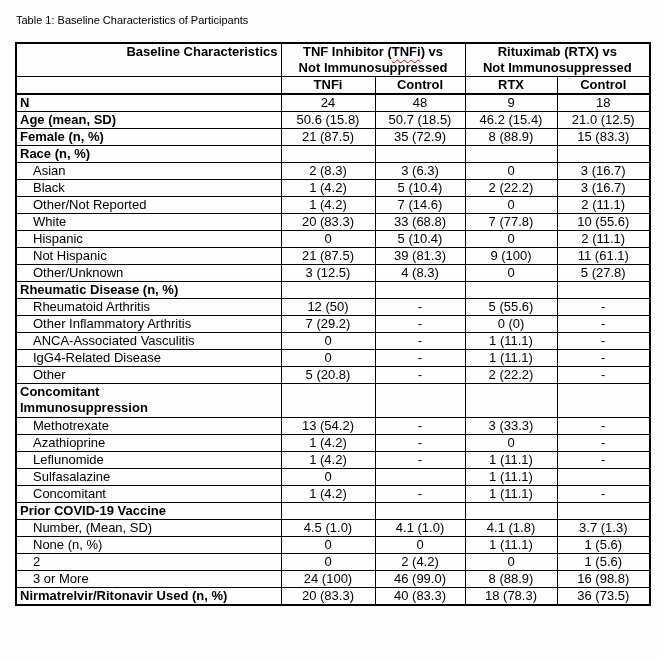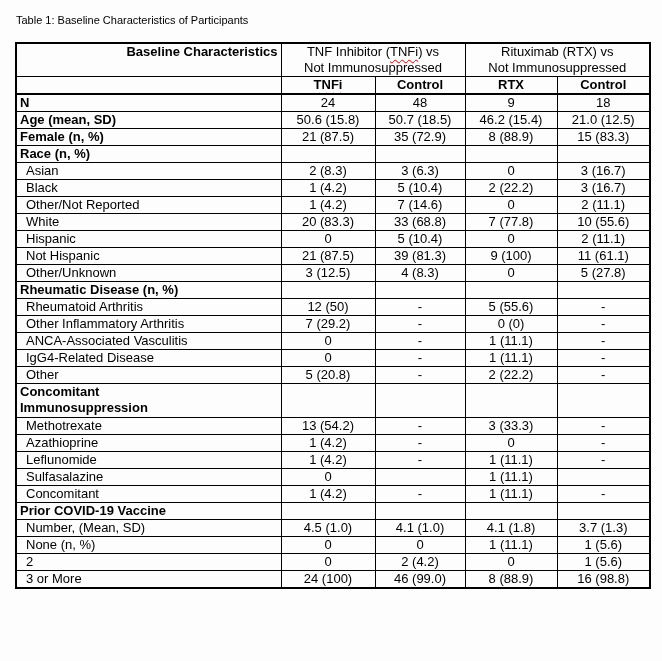--- a/index.html
+++ b/index.html
@@ -45,36 +45,36 @@
   col.c4 { width: 93px; }
 
   th.corner {
     text-align: right;
     vertical-align: top;
     font-weight: bold;
     padding-left: 5px;
   }
   th.group {
     text-align: center;
-    font-weight: normal;
+    font-weight: bold;
     line-height: 16px;
     height: 34px;
     white-space: normal;
   }
   tr.colhead-row th {
     text-align: center;
     font-weight: bold;
     border-bottom: 2px solid #000;
   }
   td.label {
     text-align: left;
     padding-left: 5px;
   }
   td.label.bold { font-weight: bold; }
-  td.label.indent { padding-left: 9px; }
+  td.label.indent { padding-left: 16px; }
   td.label.twoline {
     white-space: pre-line;
     height: 33px;
     vertical-align: top;
   }
   td.val {
     text-align: center;
     font-weight: normal;
   }
   .squiggle {
@@ -305,16 +305,23 @@
           <td class="val">0</td>
           <td class="val">1 (5.6)</td>
         </tr>
         <tr>
           <td class="label indent">3 or More</td>
           <td class="val">24 (100)</td>
           <td class="val">46 (99.0)</td>
           <td class="val">8 (88.9)</td>
           <td class="val">16 (98.8)</td>
         </tr>
+        <tr>
+          <td class="label bold">Nirmatrelvir/Ritonavir Used (n, %)</td>
+          <td class="val">20 (83.3)</td>
+          <td class="val">40 (83.3)</td>
+          <td class="val">18 (78.3)</td>
+          <td class="val">36 (73.5)</td>
+        </tr>
       </tbody>
   </table>
 
 </div>
 
 </body></html>

